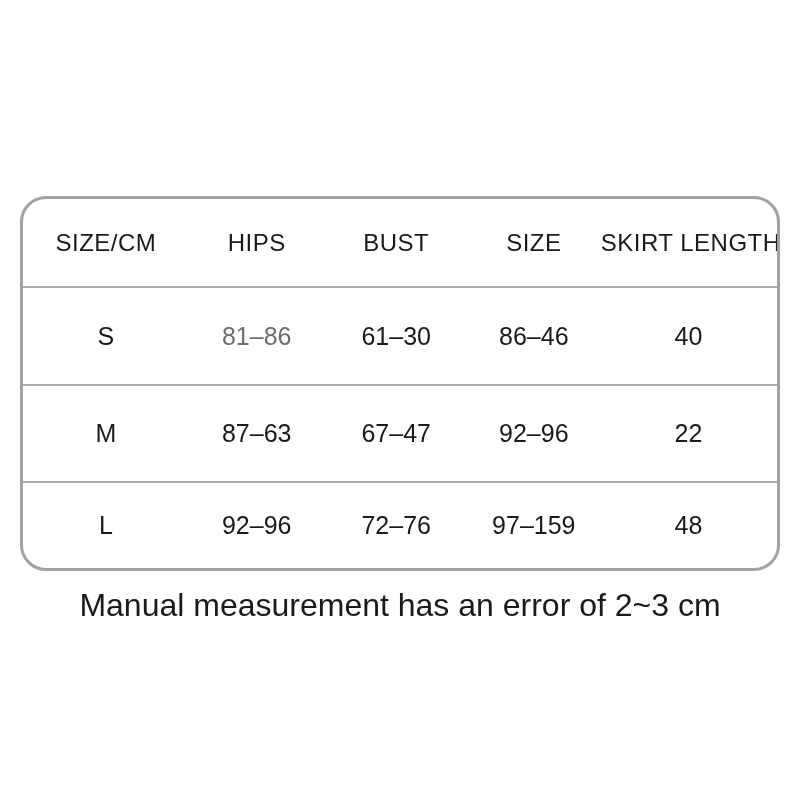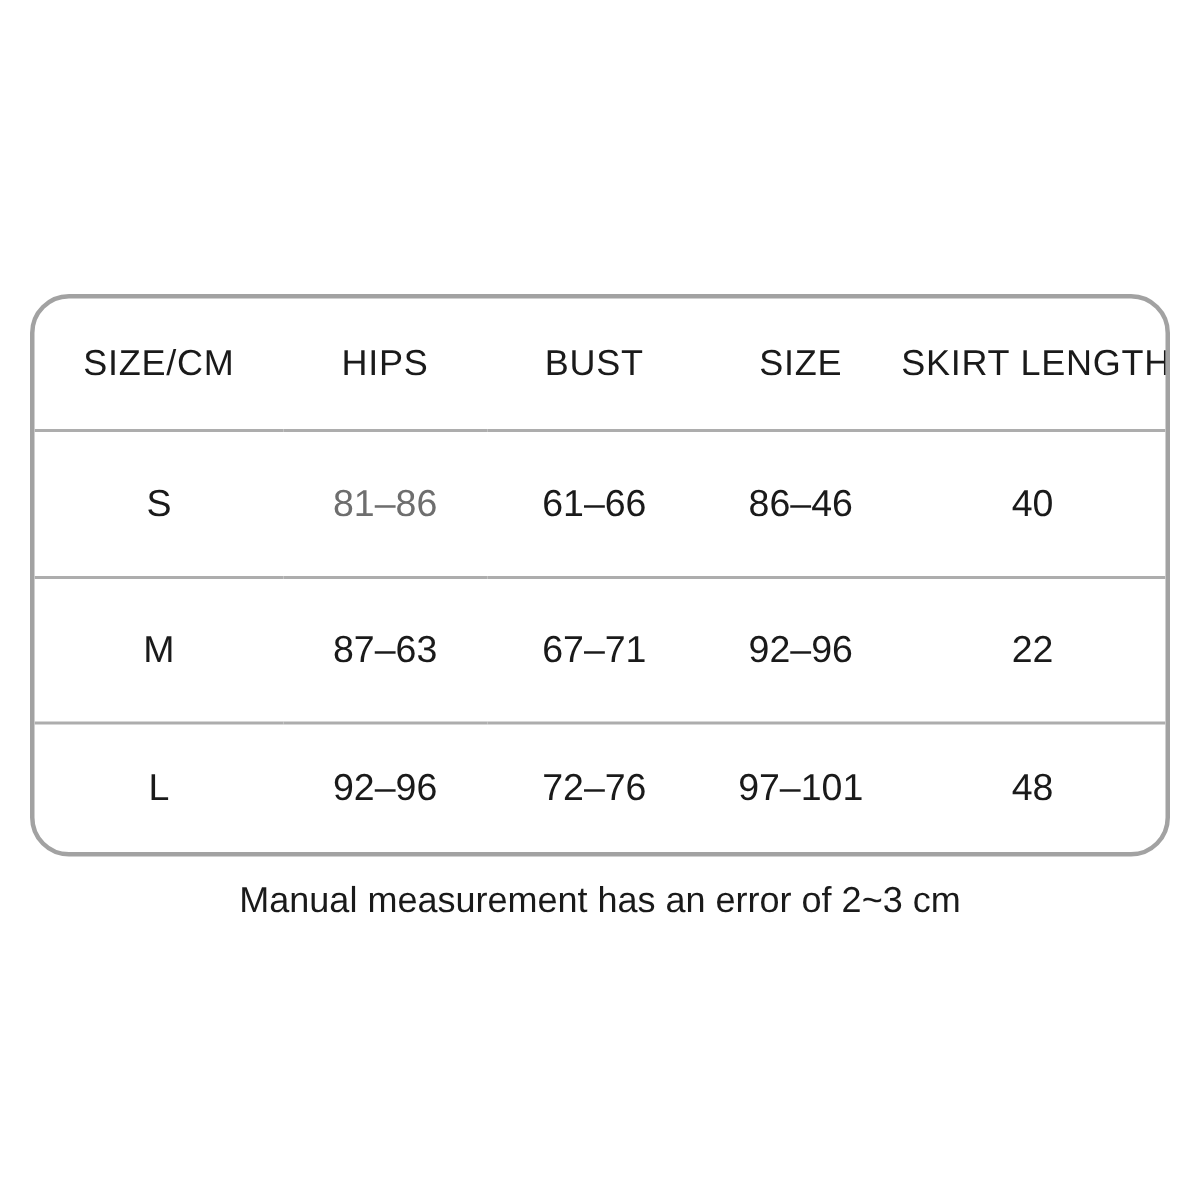--- a/index.html
+++ b/index.html
@@ -58,21 +58,21 @@
     vertical-align:middle;
     color:var(--text);
     white-space:nowrap;
   }
   td.muted{color:var(--muted);}
   .note{
     position:absolute;
     left:0;top:587px;
     width:100%;
     text-align:center;
-    font-size:24px;
+    font-size:32px;
     color:var(--text);
   }
 </style>
 </head>
 <body>
 
 <div class="size-card">
   <table class="size-table">
     <colgroup>
       <col class="c1">
@@ -87,35 +87,35 @@
         <th>HIPS</th>
         <th>BUST</th>
         <th>SIZE</th>
         <th>SKIRT LENGTH</th>
       </tr>
     </thead>
     <tbody>
       <tr>
         <td>S</td>
         <td class="muted">81–86</td>
-        <td>61–66</td>
+        <td>61–30</td>
         <td>86–46</td>
         <td>40</td>
       </tr>
       <tr>
         <td>M</td>
         <td>87–63</td>
-        <td>67–71</td>
+        <td>67–47</td>
         <td>92–96</td>
         <td>22</td>
       </tr>
       <tr>
         <td>L</td>
         <td>92–96</td>
         <td>72–76</td>
-        <td>97–101</td>
+        <td>97–159</td>
         <td>48</td>
       </tr>
     </tbody>
   </table>
 </div>
 
 <div class="note">Manual measurement has an error of 2~3 cm</div>
 
 </body></html>

